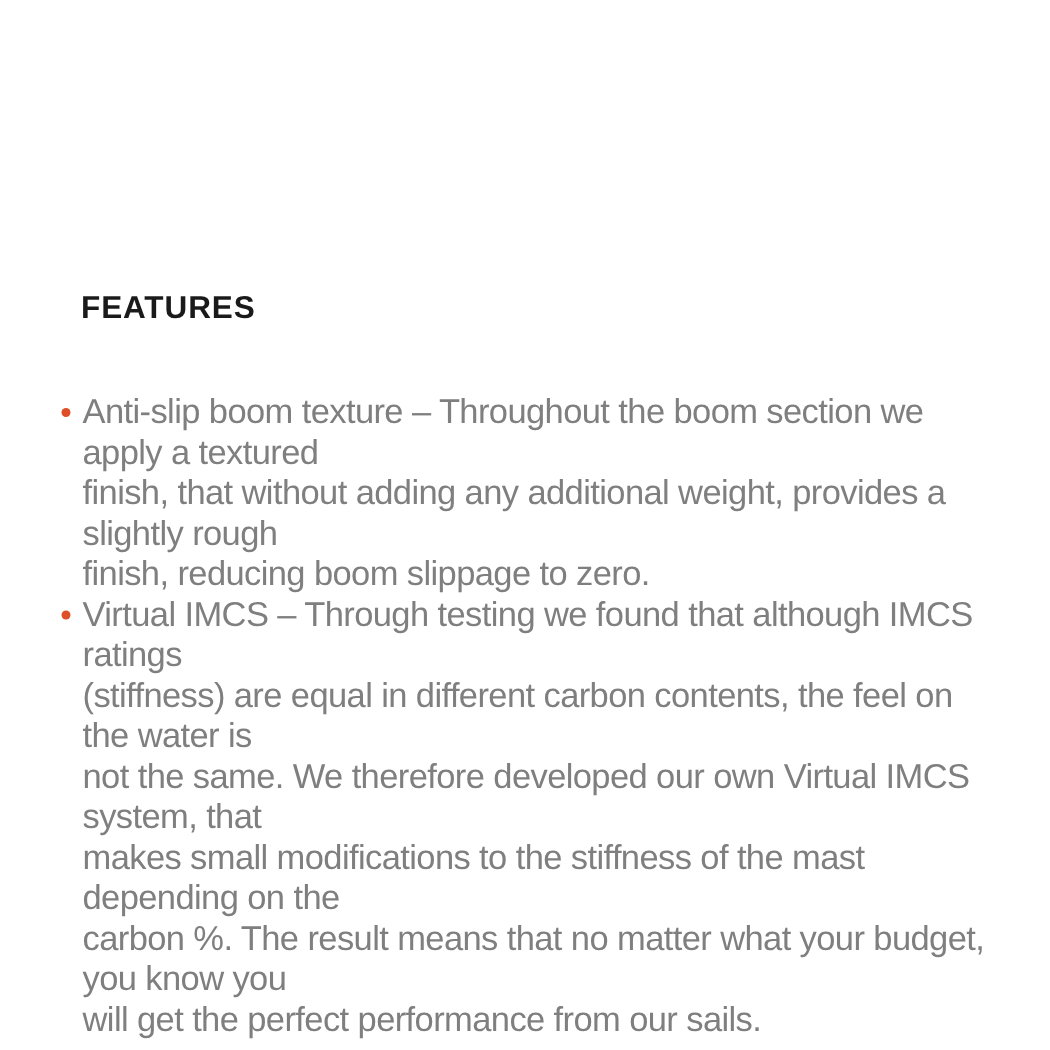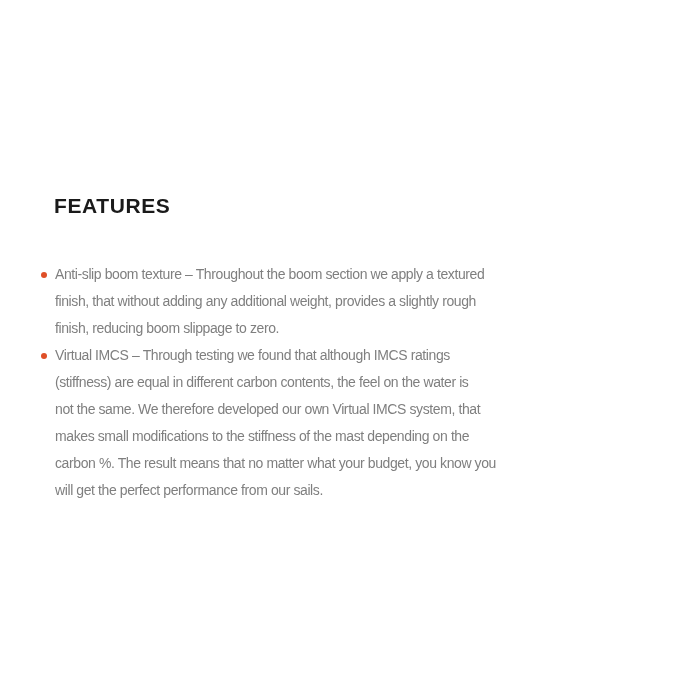--- a/index.html
+++ b/index.html
@@ -38,21 +38,21 @@
     top: 261px;
     width: 625px;
     margin: 0;
     padding: 0;
     list-style: none;
   }
   .feature-item {
     position: relative;
     padding-left: 14px;
     margin: 0;
-    font-size: 14px;
+    font-size: 23px;
     line-height: 27px;
     letter-spacing: -0.4px;
     color: #7f7f7f;
   }
   .bullet-dot {
     position: absolute;
     left: 0;
     top: 10.5px;
     width: 6px;
     height: 6px;

